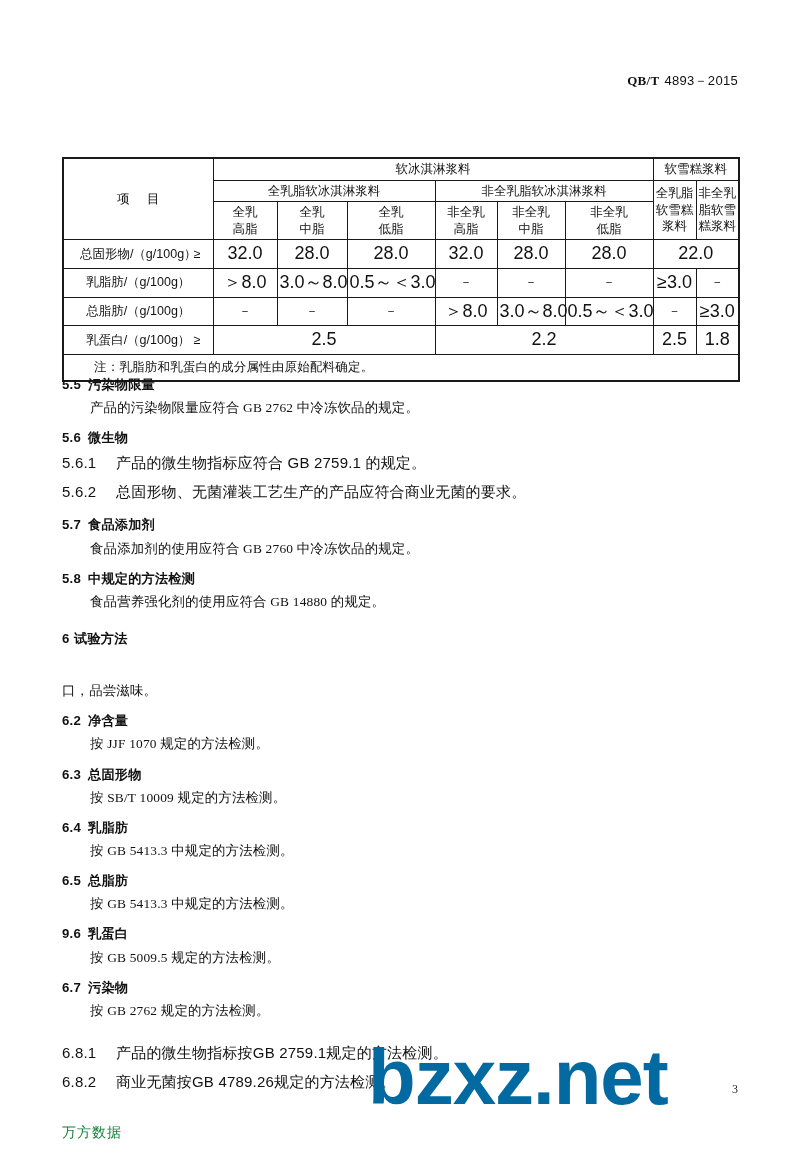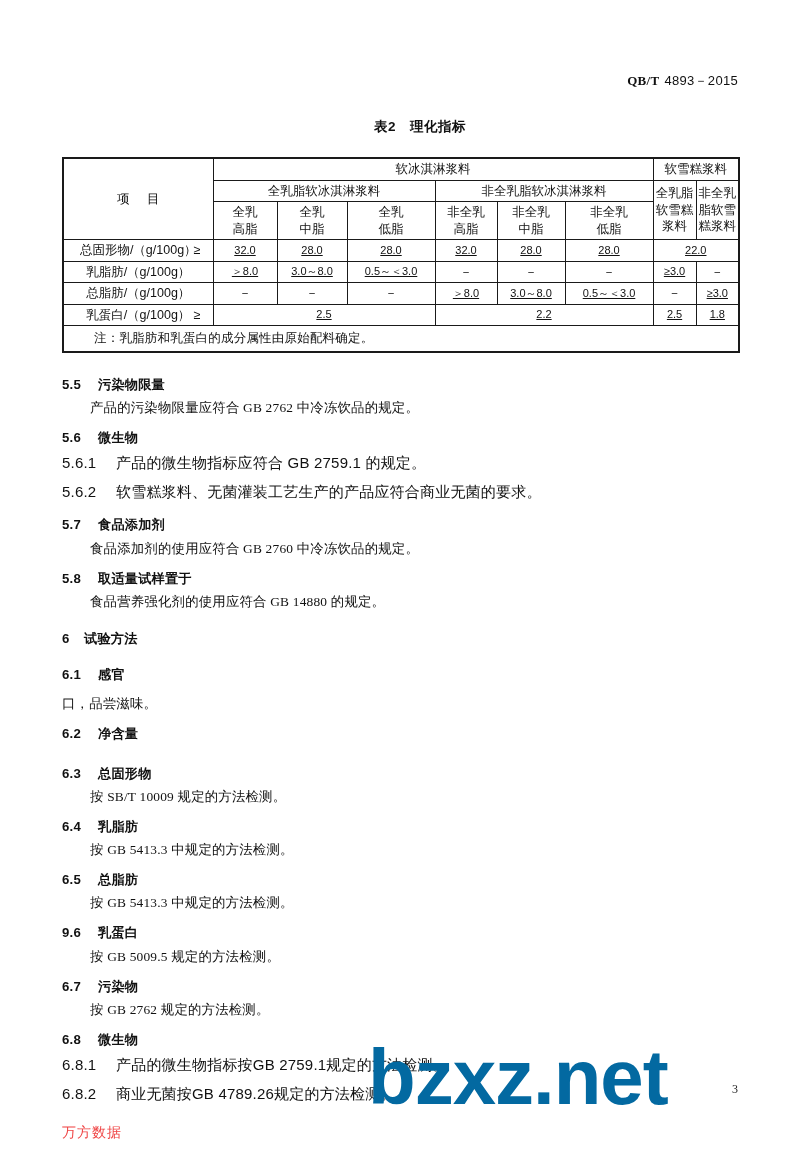--- a/index.html
+++ b/index.html
@@ -112,21 +112,21 @@
     padding-left: 6px;
     padding-right: 6px;
     font-size: 12.5px;
     position: relative;
     white-space: nowrap;
   }
   td.rowlabel .ge-mark {
     position: absolute;
     right: 12px;
   }
-  td.numcell { font-size: 11px; text-decoration: underline; }
+  td.numcell { font-size: 18px; }
   td.dash { font-size: 12.5px; letter-spacing: 0; }
   tr.note-row td {
     text-align: left;
     padding: 4px 4px 4px 30px;
     font-size: 12.5px;
     letter-spacing: 0.2px;
   }
   .nowrap { white-space: nowrap; }
 
   
@@ -143,21 +143,20 @@
   }
   .clause-head {
     font-weight: bold;
     letter-spacing: 0.2px;
     white-space: nowrap;
   }
   .clause-head .num {
     display: inline-block;
     font-family: "Liberation Sans", sans-serif;
     font-weight: bold;
-    margin-right: 10px;
   }
   .clause-head .num.w1 { min-width: 12px; }
   .clause-head .num.w2 { min-width: 26px; }
   .clause-head .title { font-weight: bold; }
 
   .clause-body {
     font-family: "Liberation Serif", "DejaVu Serif", serif;
     font-size: 13.4px;
     text-indent: 28px;
     letter-spacing: 0.2px;
@@ -203,36 +202,33 @@
     font-family: "Liberation Serif", serif;
     font-size: 12px;
     color: #222;
   }
   .footer-brand {
     position: absolute;
     left: 62px;
     top: 1124px;
     font-family: "Liberation Sans", sans-serif;
     font-size: 14px;
-    color: #ef4444;
+    color: #15803d;
     letter-spacing: 1px;
   }
 </style>
 </head>
 <body>
 
 <div class="page">
 
   <div class="doc-header">
     <span class="std-code">QB/T</span><span class="std-num">4893－2015</span>
   </div>
 
-  <div class="table-caption">
-    <span class="cap-label">表2</span><span>理化指标</span>
-  </div>
 
   <div class="tbl-wrap">
     <table class="spec">
       <colgroup>
         <col style="width:150px">
         <col style="width:64px">
         <col style="width:70px">
         <col style="width:88px">
         <col style="width:62px">
         <col style="width:68px">
@@ -353,55 +349,53 @@
 
     <div class="clause clause-head">
       <span class="num w2">5.6</span><span class="title">微生物</span>
     </div>
     <div class="sp-sm"></div>
     <div class="inline-clause">
       <span class="num">5.6.1</span><span>产品的微生物指标应符合 GB 2759.1 的规定。</span>
     </div>
     <div class="sp-sm"></div>
     <div class="inline-clause">
-      <span class="num">5.6.2</span><span>软雪糕浆料、无菌灌装工艺生产的产品应符合商业无菌的要求。</span>
+      <span class="num">5.6.2</span><span>总固形物、无菌灌装工艺生产的产品应符合商业无菌的要求。</span>
     </div>
     <div class="sp-md"></div>
 
     <div class="clause clause-head">
       <span class="num w2">5.7</span><span class="title">食品添加剂</span>
     </div>
     <div class="sp-sm"></div>
     <div class="clause-body">食品添加剂的使用应符合 GB 2760 中冷冻饮品的规定。</div>
     <div class="sp-md"></div>
 
     <div class="clause clause-head">
-      <span class="num w2">5.8</span><span class="title">取适量试样置于</span>
+      <span class="num w2">5.8</span><span class="title">中规定的方法检测</span>
     </div>
     <div class="sp-sm"></div>
     <div class="clause-body">食品营养强化剂的使用应符合 GB 14880 的规定。</div>
     <div class="sp-lg"></div>
 
     <div class="clause clause-head">
       <span class="num w1">6</span><span class="title">试验方法</span>
     </div>
     <div class="sp-lg"></div>
 
-    <div class="clause clause-head">
-      <span class="num w2">6.1</span><span class="title">感官</span>
-    </div>
     <div class="sp-sm"></div>
     <div class="sp-xs"></div>
     <div class="clause-body hang">口，品尝滋味。</div>
     <div class="sp-md"></div>
 
     <div class="clause clause-head">
       <span class="num w2">6.2</span><span class="title">净含量</span>
     </div>
     <div class="sp-sm"></div>
+    <div class="clause-body">按 JJF 1070 规定的方法检测。</div>
     <div class="sp-md"></div>
 
     <div class="clause clause-head">
       <span class="num w2">6.3</span><span class="title">总固形物</span>
     </div>
     <div class="sp-sm"></div>
     <div class="clause-body">按 SB/T 10009 规定的方法检测。</div>
     <div class="sp-md"></div>
 
     <div class="clause clause-head">
@@ -425,23 +419,20 @@
     <div class="clause-body">按 GB 5009.5 规定的方法检测。</div>
     <div class="sp-md"></div>
 
     <div class="clause clause-head">
       <span class="num w2">6.7</span><span class="title">污染物</span>
     </div>
     <div class="sp-sm"></div>
     <div class="clause-body">按 GB 2762 规定的方法检测。</div>
     <div class="sp-md"></div>
 
-    <div class="clause clause-head">
-      <span class="num w2">6.8</span><span class="title">微生物</span>
-    </div>
     <div class="sp-sm"></div>
     <div class="inline-clause">
       <span class="num">6.8.1</span><span>产品的微生物指标按GB 2759.1规定的方法检测。</span>
     </div>
     <div class="sp-sm"></div>
     <div class="inline-clause">
       <span class="num">6.8.2</span><span>商业无菌按GB 4789.26规定的方法检测。</span>
     </div>
 
   </div>

